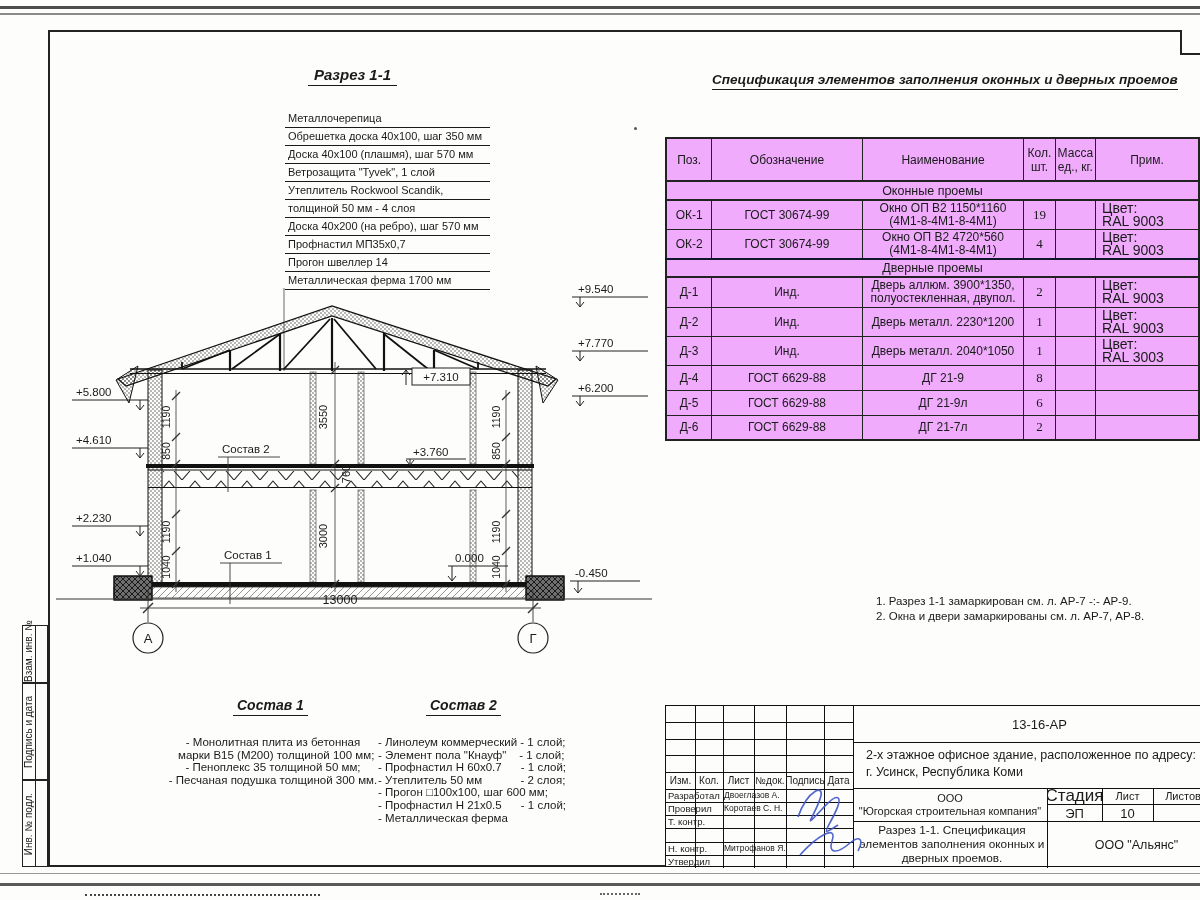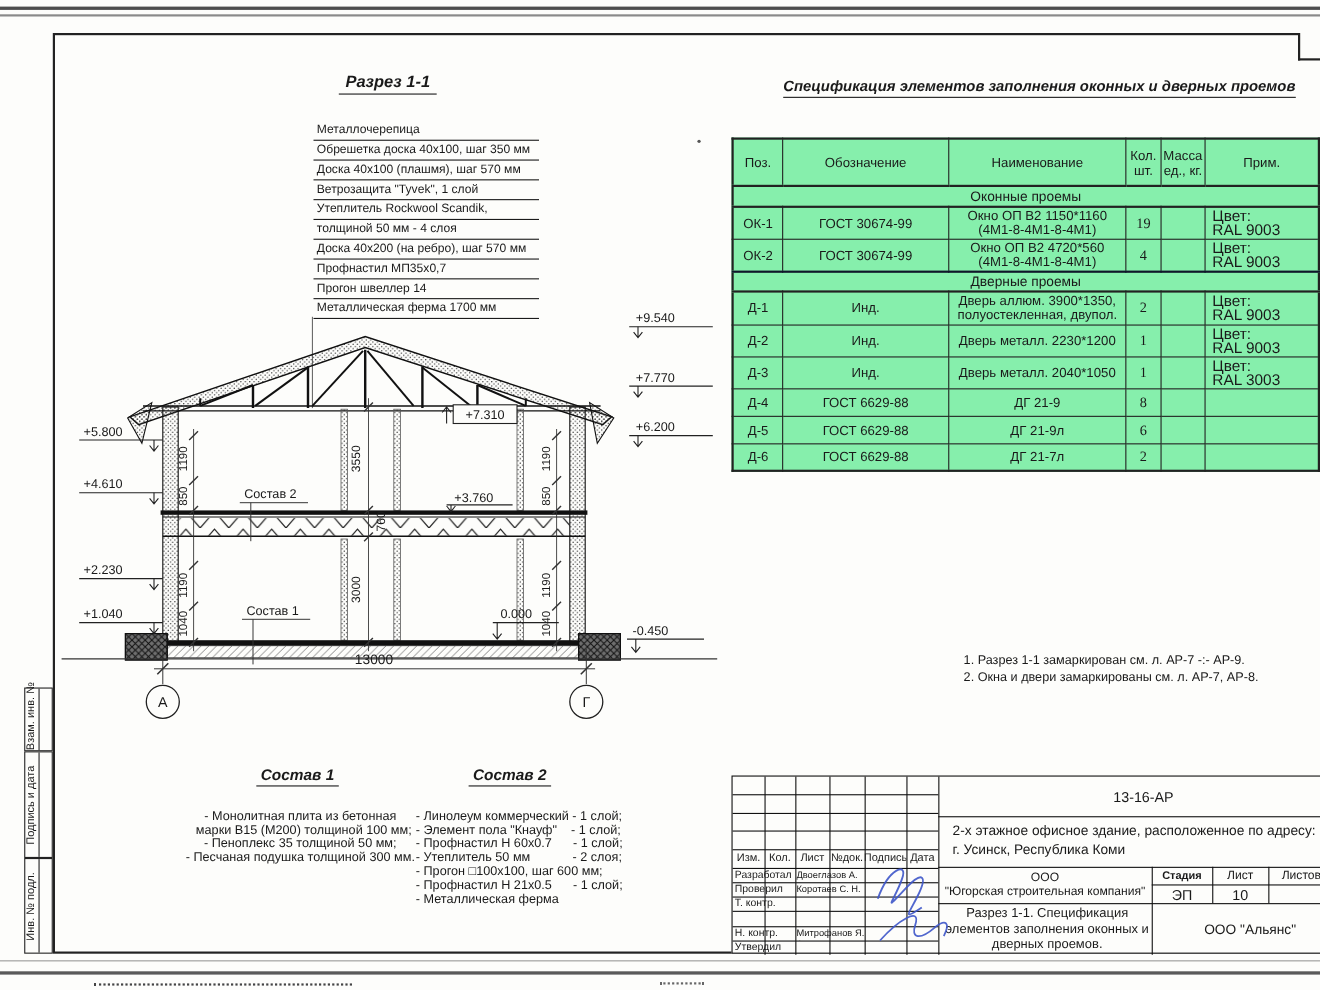--- a/index.html
+++ b/index.html
@@ -16,21 +16,21 @@
   .vstamp{position:absolute;left:22px;width:26px;border:1.4px solid #222;box-sizing:border-box;background:#fdfdfb;}
   .vstamp .div{position:absolute;left:12px;top:0;bottom:0;width:0;border-left:1.2px solid #222;}
   .vlabel{position:absolute;left:0;top:100%;transform:rotate(-90deg);transform-origin:0 0;
           height:12px;line-height:12px;font-size:10px;text-align:center;white-space:nowrap;}
   
   .h-title{font-size:15px;font-weight:bold;font-style:italic;border-bottom:1.4px solid #1a1a1a;padding:0 6px 2px;}
   
   .rooflist{position:absolute;left:285px;top:110px;width:205px;font-size:11px;}
   .rooflist .it{border-bottom:1.2px solid #1a1a1a;padding:2px 2px 2px 3px;height:13px;line-height:13px;white-space:nowrap;}
   
-  table.spec{position:absolute;left:665px;top:125px;border-collapse:collapse;table-layout:fixed;background:#86efac;}
+  table.spec{position:absolute;left:665px;top:137px;border-collapse:collapse;table-layout:fixed;background:#f0abfc;}
   table.spec td{border:1.2px solid #222;font-size:12px;text-align:center;vertical-align:middle;padding:1px 2px;overflow:hidden;}
   table.spec td.note{text-align:left;font-size:14px;padding-left:6px;line-height:13px;}
   table.spec td.qty{font-family:"Liberation Serif",serif;font-size:13px;}
   table.spec tr.group td{border-top:2px solid #0f172a;border-bottom:2px solid #222;font-size:12.5px;}
   table.spec tr.head td{font-size:12px;line-height:14px;border-bottom:2px solid #222;}
   table.spec{border:2px solid #222;}
   
   .sostav-t{font-size:14px;font-weight:bold;font-style:italic;border-bottom:1.3px solid #1a1a1a;padding:0 4px 2px;}
   .sostav-b{font-size:11.5px;line-height:12.6px;}
   
@@ -429,21 +429,21 @@
     <div class="cell" style="left:58px;top:150px;width:62px;height:12px;font-size:8.5px;"></div>
 
     <div class="cell c" style="left:187px;top:0;width:373px;height:36px;font-size:13px;">13-16-АР</div>
     <div class="cell pre" style="left:200px;top:41px;width:355px;height:40px;font-size:12.5px;line-height:17px;">2-х этажное офисное здание, расположенное по адресу:
 г. Усинск, Республика Коми</div>
     <div class="cell c pre" style="left:187px;top:82px;width:194px;height:33px;font-size:11px;line-height:13px;">ООО
 "Югорская строительная компания"</div>
     <div class="cell pre" style="left:192px;top:118px;width:188px;height:43px;font-size:11.8px;line-height:13.8px;text-align:center;">Разрез 1-1. Спецификация
 элементов заполнения оконных и
 дверных проемов.</div>
-    <div class="cell c" style="left:381px;top:82px;width:55px;height:16px;font-size:10px;font-weight:bold;">Стадия</div>
+    <div class="cell c" style="left:381px;top:82px;width:55px;height:16px;font-size:17px;">Стадия</div>
     <div class="cell c" style="left:436px;top:82px;width:51px;height:16px;font-size:11px;">Лист</div>
     <div class="cell c" style="left:487px;top:82px;width:60px;height:16px;font-size:11px;">Листов</div>
     <div class="cell c" style="left:381px;top:99px;width:55px;height:16px;font-size:13px;">ЭП</div>
     <div class="cell c" style="left:436px;top:99px;width:51px;height:16px;font-size:13px;">10</div>
     <div class="cell c" style="left:487px;top:99px;width:60px;height:16px;font-size:13px;"></div>
     <div class="cell c" style="left:381px;top:115px;width:179px;height:47px;font-size:12.5px;">ООО "Альянс"</div>
   </div>
 
   <svg class="abs" style="left:780px;top:775px;" width="95" height="95" viewBox="0 0 95 95">
     <path d="M18,42 C28,14 46,8 40,24 C34,42 20,58 44,32 C58,17 64,20 54,40 C46,56 40,62 58,50" fill="none" stroke="#3e57c9" stroke-width="1.7" opacity="0.9"></path>

